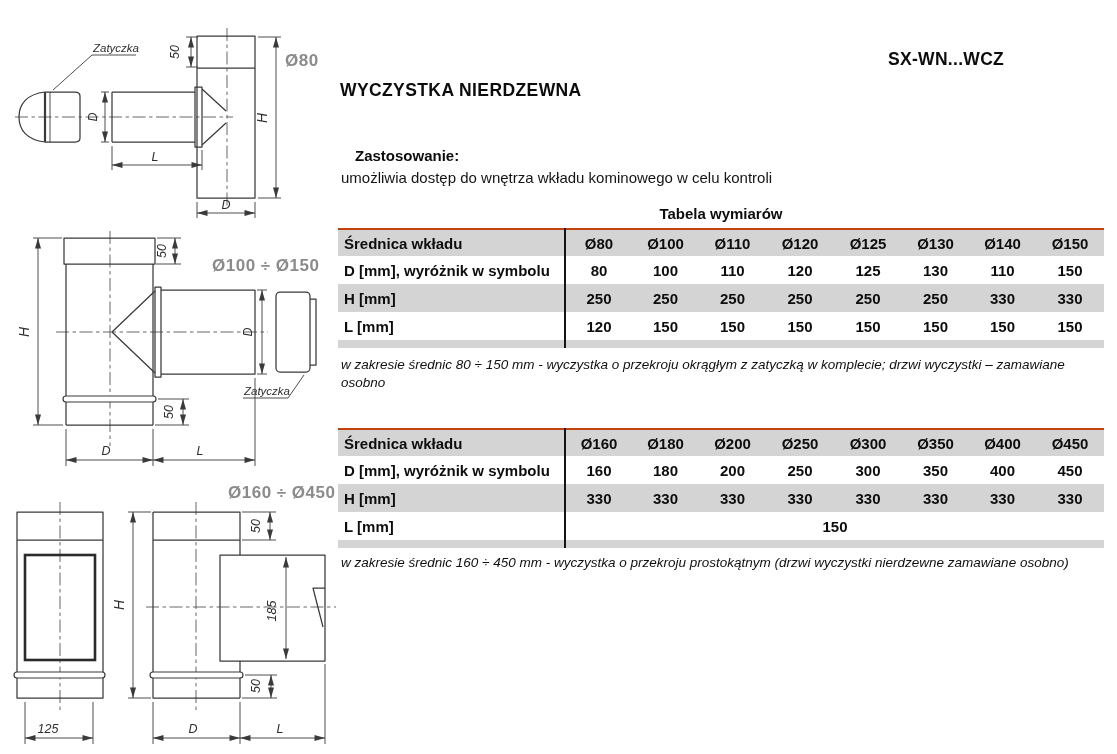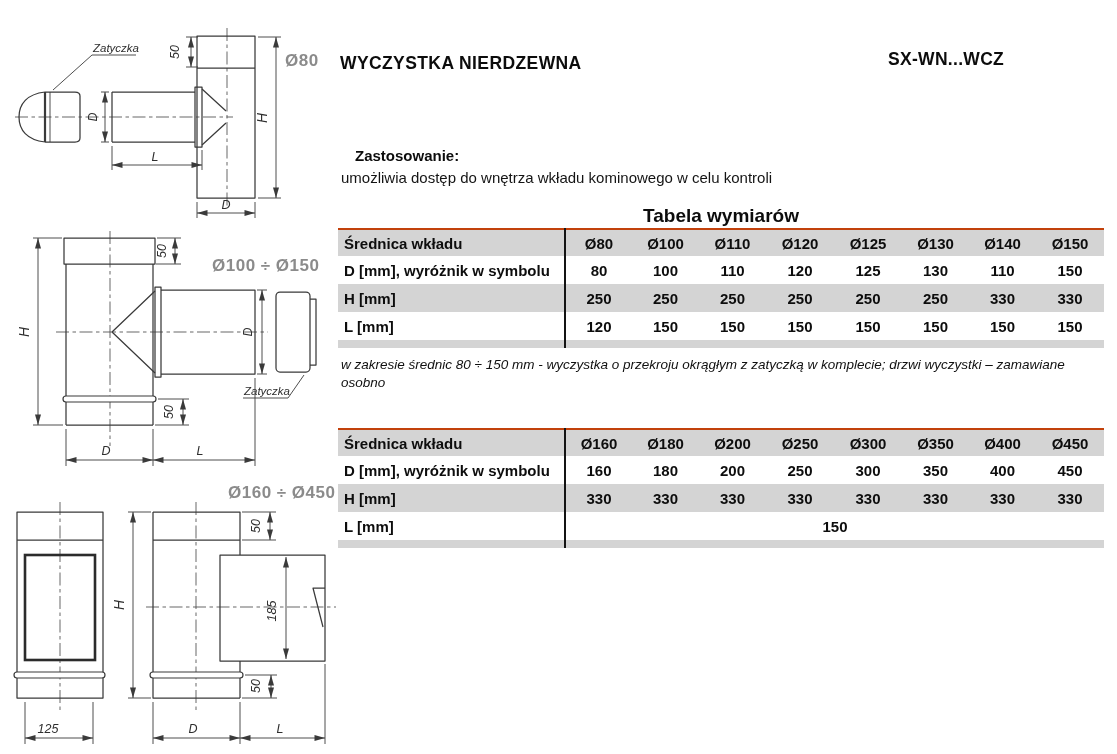--- a/index.html
+++ b/index.html
@@ -3,29 +3,29 @@
 <meta charset="utf-8">
 <style>
   html,body { margin:0; padding:0; background:#ffffff; }
   .page {
     position:relative; width:1117px; height:754px; background:#ffffff;
     font-family:"Liberation Sans", sans-serif; color:#111; overflow:hidden;
   }
   .abs { position:absolute; }
 
   
-  .doc-title { font-size:17.5px; font-weight:bold; letter-spacing:.4px; color:#0c0c0c; }
+  .doc-title { font-size:17.5px; font-weight:bold; letter-spacing:.4px; color:#0c0c0c;margin-top:27px; }
   .doc-code  { font-size:17.5px; font-weight:bold; letter-spacing:.3px; color:#0c0c0c; }
 
   
   .app-heading { font-size:15px; font-weight:bold; color:#0c0c0c; }
   .app-text    { font-size:15px; color:#141414; }
 
   
-  .tbl-caption { width:766px; text-align:center; font-size:19px; font-weight:bold; color:#0c0c0c; }
+  .tbl-caption { width:766px; text-align:center; font-size:15px; font-weight:bold; color:#0c0c0c; }
   table.dims { border-collapse:collapse; table-layout:fixed; width:766px; border-top:2px solid #c2410c; }
   table.dims td {
     font-weight:bold; font-size:15px; color:#0d0d0d; height:28px;
     padding:0; vertical-align:middle; white-space:nowrap; overflow:hidden;
   }
   table.dims tr.hdr td { height:26px; }
   table.dims td.lbl { text-align:left; padding-left:6px; }
   table.dims td.val { text-align:center; }
   table.dims td.first { border-left:2px solid #141414; }
   table.dims tr.gray td { background:#d4d4d4; }
@@ -341,14 +341,15 @@
       <td class="lbl">L [mm]</td>
       <td class="val first" colspan="8">150</td>
     </tr>
     <tr class="strip">
       <td></td>
       <td class="first" colspan="8"></td>
     </tr>
   </tbody>
     </table>
 
+  <div class="abs note" style="left:341px; top:554px;">w zakresie średnic 160 ÷ 450 mm - wyczystka o przekroju prostokątnym (drzwi wyczystki nierdzewne zamawiane osobno)</div>
 
 </div>
 
 </body></html>

